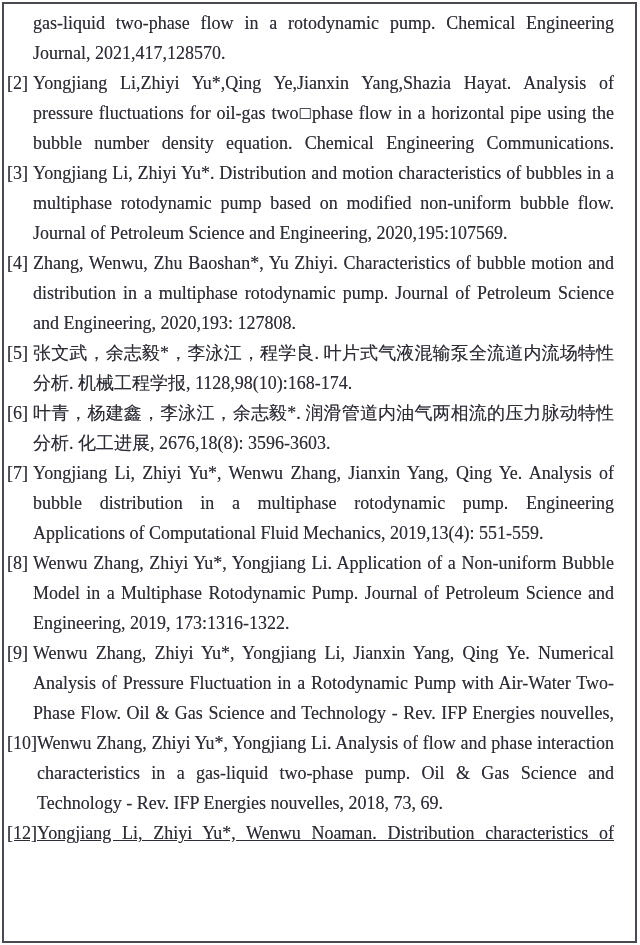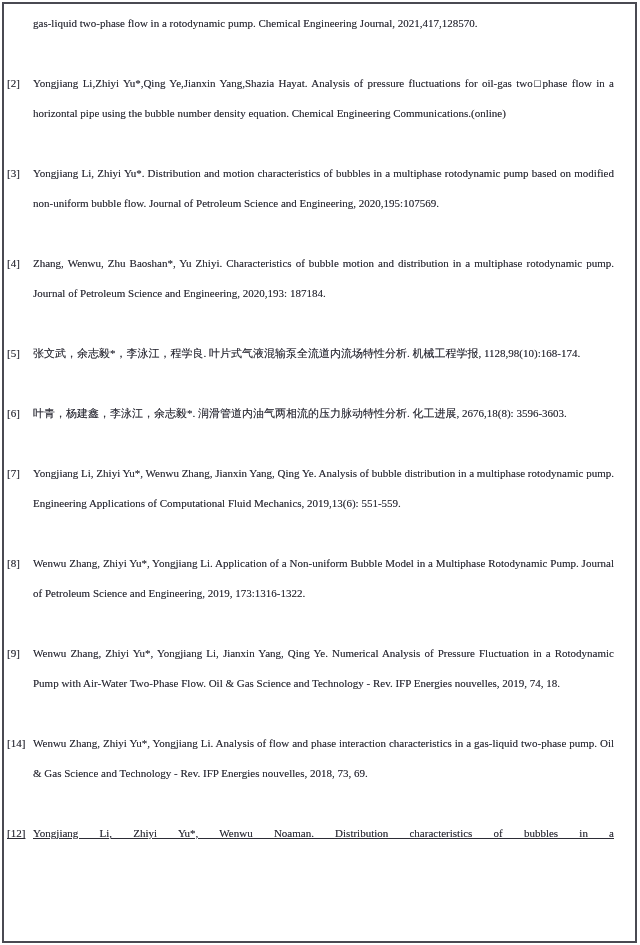--- a/index.html
+++ b/index.html
@@ -27,21 +27,21 @@
   }
   .refs {
     position: absolute;
     left: 7px;
     top: 8px;
     width: 607px;
   }
   .ref {
     display: flex;
     overflow: hidden;
-    font-size: 11px;
+    font-size: 18px;
     line-height: 30px;
     text-shadow: 0 0 0.5px rgba(45,45,60,0.55);
   }
   .ref-num {
     flex: 0 0 26px;
     white-space: nowrap;
     text-align: left;
   }
   .ref-body {
     flex: 1 1 auto;
@@ -70,50 +70,50 @@
       <div class="ref-body">Yongjiang Li,Zhiyi Yu*,Qing Ye,Jianxin Yang,Shazia Hayat. Analysis of pressure fluctuations for oil-gas two□phase flow in a horizontal pipe using the bubble number density equation. Chemical Engineering Communications.(online)</div>
     </div>
 
     <div class="ref lines-3">
       <span class="ref-num">[3]</span>
       <div class="ref-body">Yongjiang Li, Zhiyi Yu*. Distribution and motion characteristics of bubbles in a multiphase rotodynamic pump based on modified non-uniform bubble flow. Journal of Petroleum Science and Engineering, 2020,195:107569.</div>
     </div>
 
     <div class="ref lines-3">
       <span class="ref-num">[4]</span>
-      <div class="ref-body">Zhang, Wenwu, Zhu Baoshan*, Yu Zhiyi. Characteristics of bubble motion and distribution in a multiphase rotodynamic pump. Journal of Petroleum Science and Engineering, 2020,193: 187184.</div>
+      <div class="ref-body">Zhang, Wenwu, Zhu Baoshan*, Yu Zhiyi. Characteristics of bubble motion and distribution in a multiphase rotodynamic pump. Journal of Petroleum Science and Engineering, 2020,193: 127808.</div>
     </div>
 
     <div class="ref lines-2">
       <span class="ref-num">[5]</span>
       <div class="ref-body">张文武，余志毅*，李泳江，程学良. 叶片式气液混输泵全流道内流场特性分析. 机械工程学报, 1128,98(10):168-174.</div>
     </div>
 
     <div class="ref lines-2">
       <span class="ref-num">[6]</span>
       <div class="ref-body">叶青，杨建鑫，李泳江，余志毅*. 润滑管道内油气两相流的压力脉动特性分析. 化工进展, 2676,18(8): 3596-3603.</div>
     </div>
 
     <div class="ref lines-3">
       <span class="ref-num">[7]</span>
-      <div class="ref-body">Yongjiang Li, Zhiyi Yu*, Wenwu Zhang, Jianxin Yang, Qing Ye. Analysis of bubble distribution in a multiphase rotodynamic pump. Engineering Applications of Computational Fluid Mechanics, 2019,13(6): 551-559.</div>
+      <div class="ref-body">Yongjiang Li, Zhiyi Yu*, Wenwu Zhang, Jianxin Yang, Qing Ye. Analysis of bubble distribution in a multiphase rotodynamic pump. Engineering Applications of Computational Fluid Mechanics, 2019,13(4): 551-559.</div>
     </div>
 
     <div class="ref lines-3">
       <span class="ref-num">[8]</span>
       <div class="ref-body">Wenwu Zhang, Zhiyi Yu*, Yongjiang Li. Application of a Non-uniform Bubble Model in a Multiphase Rotodynamic Pump. Journal of Petroleum Science and Engineering, 2019, 173:1316-1322.</div>
     </div>
 
     <div class="ref lines-3">
       <span class="ref-num">[9]</span>
       <div class="ref-body">Wenwu Zhang, Zhiyi Yu*, Yongjiang Li, Jianxin Yang, Qing Ye. Numerical Analysis of Pressure Fluctuation in a Rotodynamic Pump with Air-Water Two-Phase Flow. Oil &amp; Gas Science and Technology - Rev. IFP Energies nouvelles, 2019, 74, 18.</div>
     </div>
 
     <div class="ref lines-3">
-      <span class="ref-num">[14]</span>
+      <span class="ref-num">[10]</span>
       <div class="ref-body">Wenwu Zhang, Zhiyi Yu*, Yongjiang Li. Analysis of flow and phase interaction characteristics in a gas-liquid two-phase pump. Oil &amp; Gas Science and Technology - Rev. IFP Energies nouvelles, 2018, 73, 69.</div>
     </div>
 
 
     <div class="ref lines-1 justify-last">
       <span class="ref-num">[12]</span>
       <div class="ref-body">Yongjiang Li, Zhiyi Yu*, Wenwu Noaman. Distribution characteristics of bubbles in a</div>
     </div>
 
   </div>

